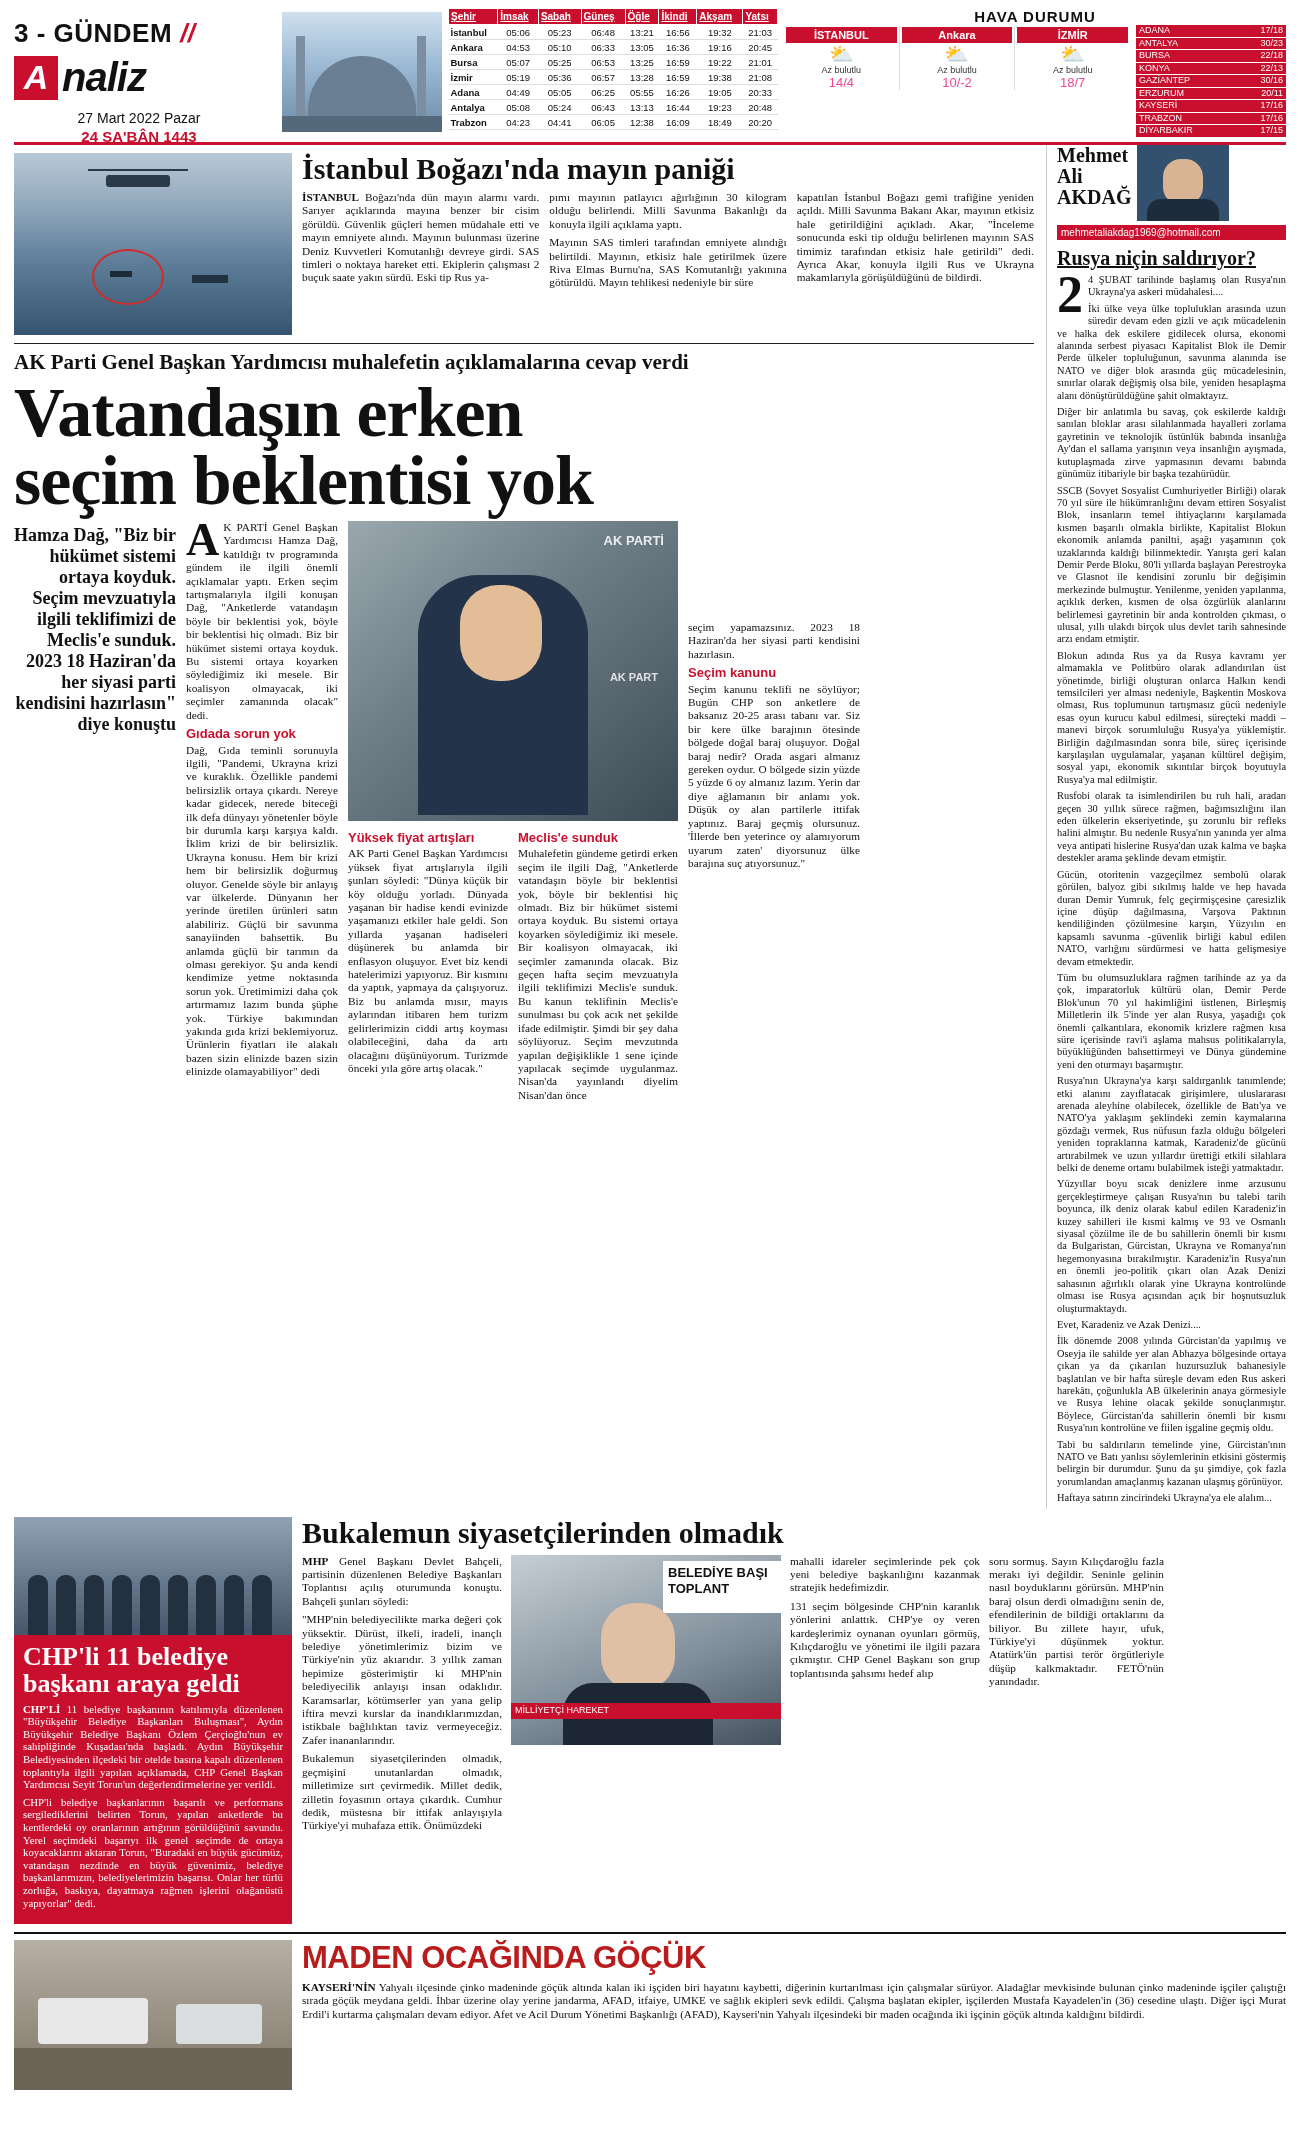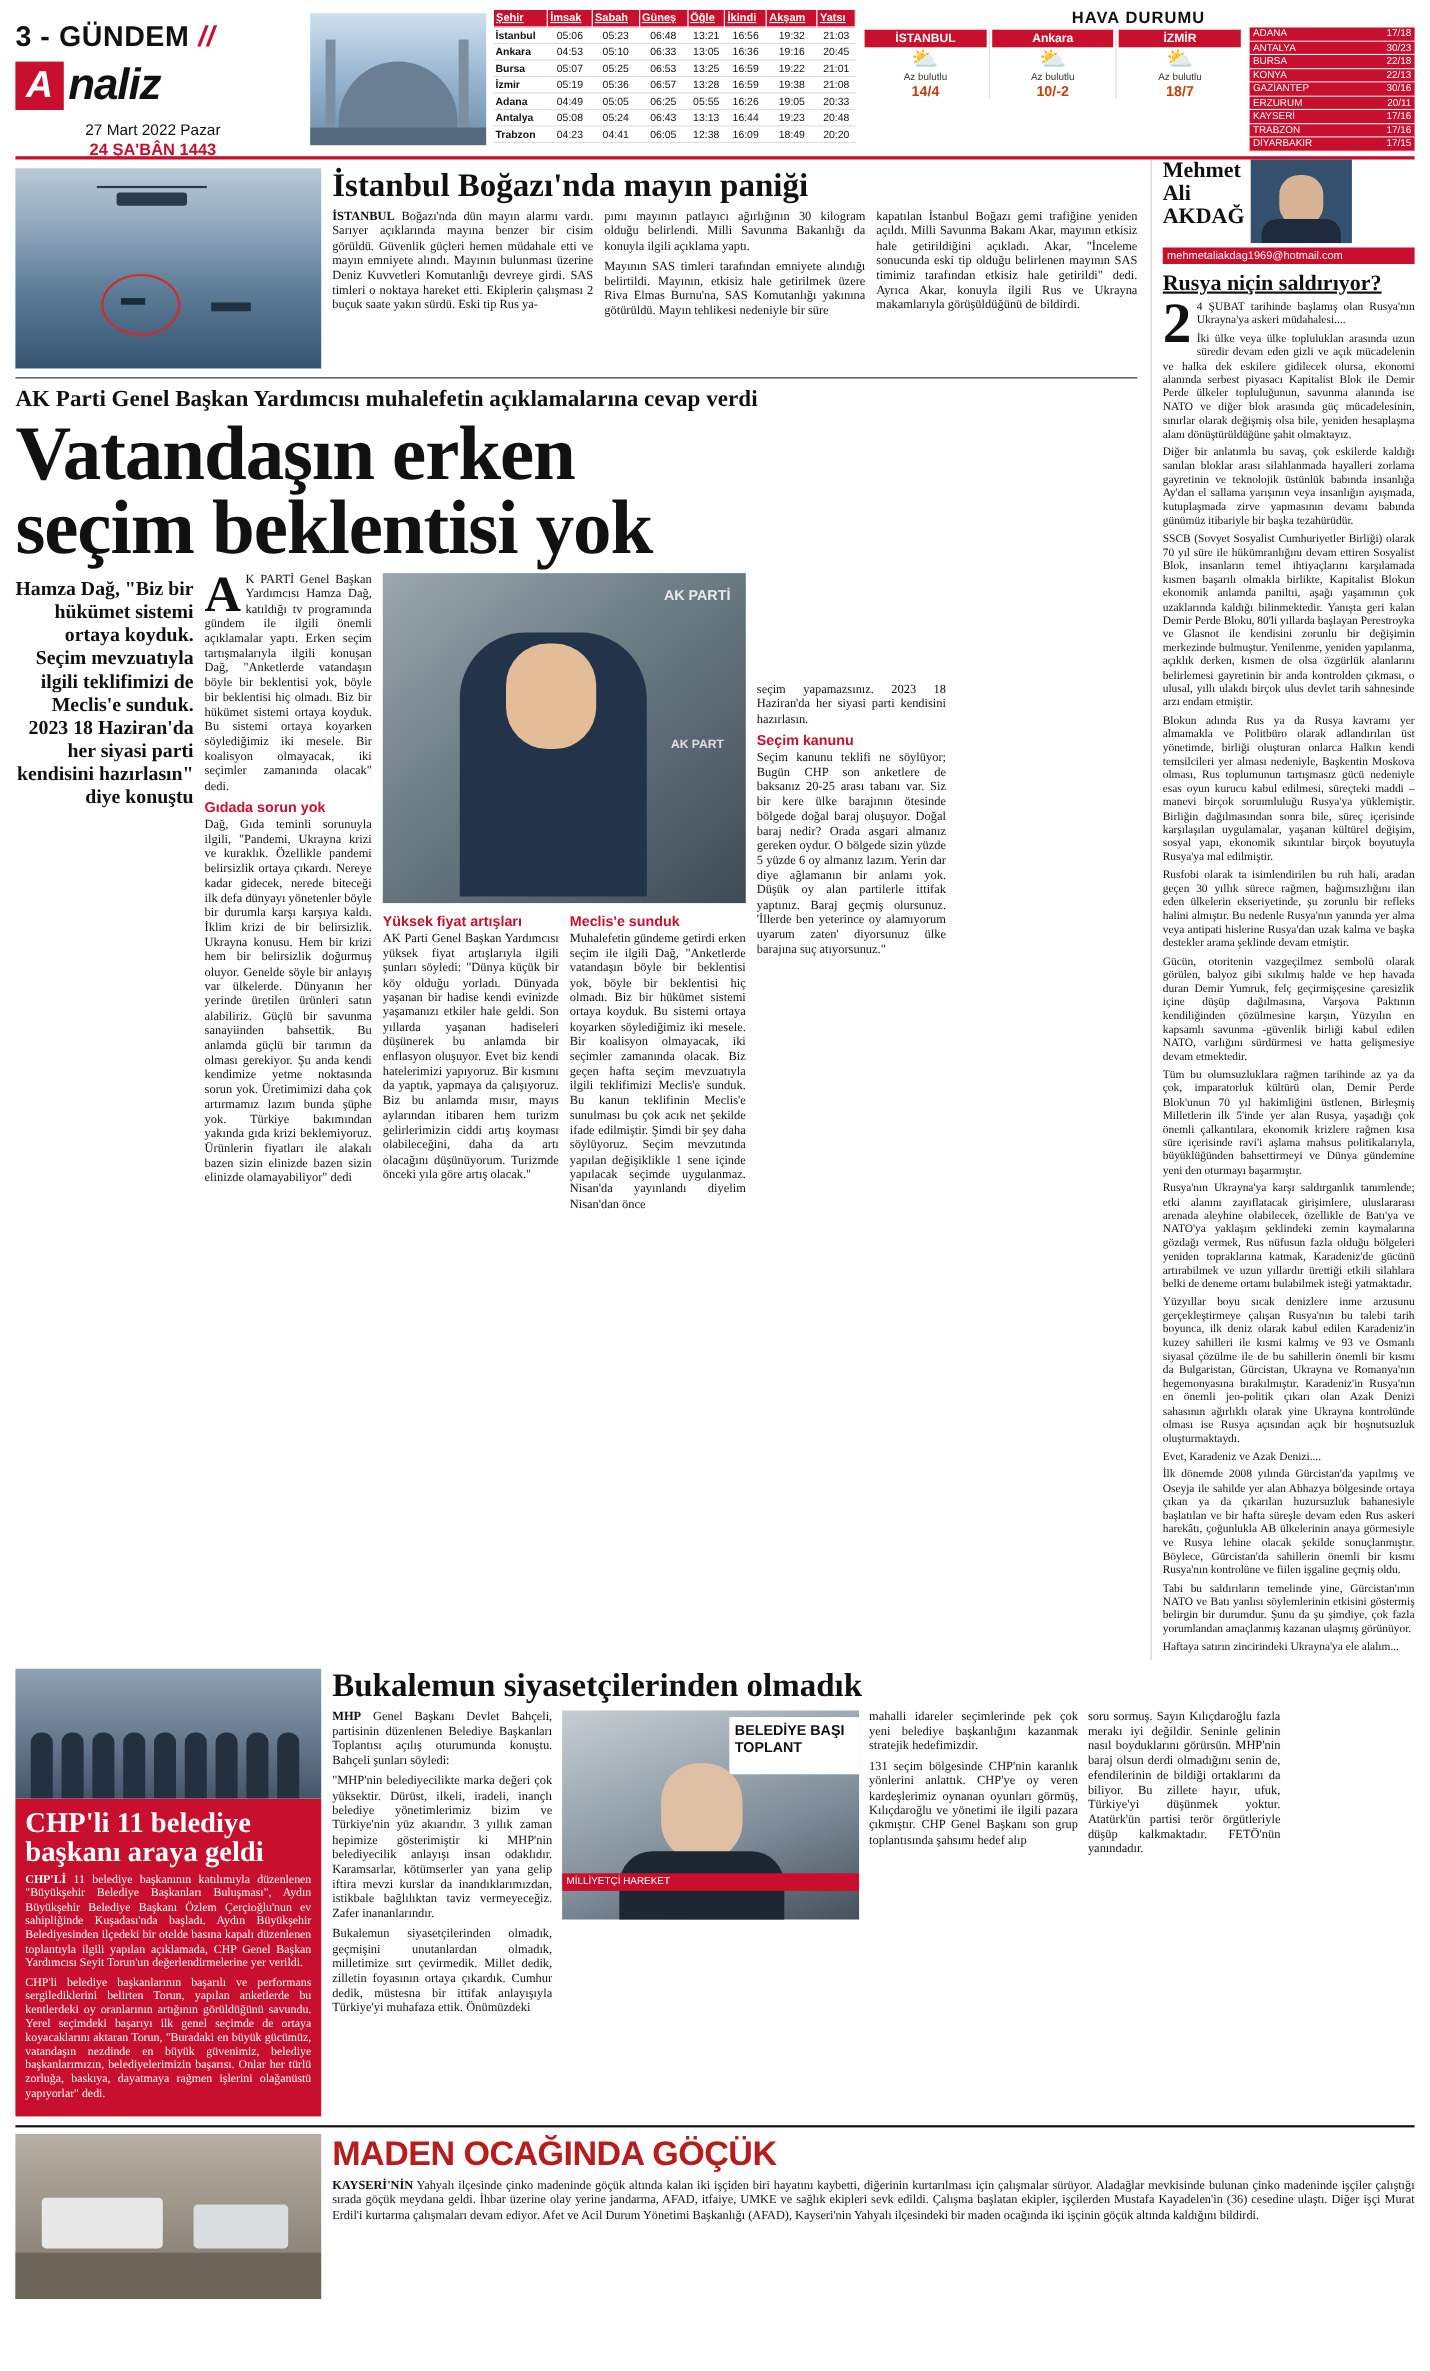--- a/index.html
+++ b/index.html
@@ -52,21 +52,21 @@
 
   
   .weather { flex: 1; margin-left: 6px; font-family: "Liberation Sans", sans-serif; }
   .weather-title { background:#fff; color:#111; font-weight:bold; font-size:15px; text-align:center; letter-spacing:1px; }
   .weather-cities { display: flex; margin-top: 2px; }
   .wcity { flex:1; text-align:center; border-right:1px solid #ddd; padding: 0 2px;}
   .wcity:last-child{border-right:none;}
   .wcity .nm { background:#c8102e; color:#fff; font-size:11px; font-weight:bold; padding:2px 0; }
   .wcity .ic { font-size: 20px; line-height: 22px; color:#888; }
   .wcity .ds { font-size: 9px; color:#333; }
-  .wcity .tp { font-size: 13px; color:#c2410c; font-weight:bold; }
+  .wcity .tp { font-size: 13px; color:#ec4899; font-weight:normal; }
   .wlist { width: 150px; font-family:"Liberation Sans", sans-serif; font-size:9px; margin-left:6px;}
   .wlist div.row { display:flex; justify-content:space-between; background:#c8102e; color:#fff; padding:0 3px; border-bottom:1px solid #fff; line-height:11.5px;}
 
   .hr-red { height: 3px; background: #c8102e; margin: 6px 0 0 0; }
   .hr-thin { height: 1px; background: #222; margin: 2px 0; }
 
   
   .col-text { font-size: 11.3px; line-height: 13.4px; text-align: justify; }
   .col-text p { margin-bottom: 5px; }
   .sub-red { color:#c8102e; font-weight:bold; font-family:"Liberation Sans",sans-serif; font-size:13px; margin:4px 0 3px;}

